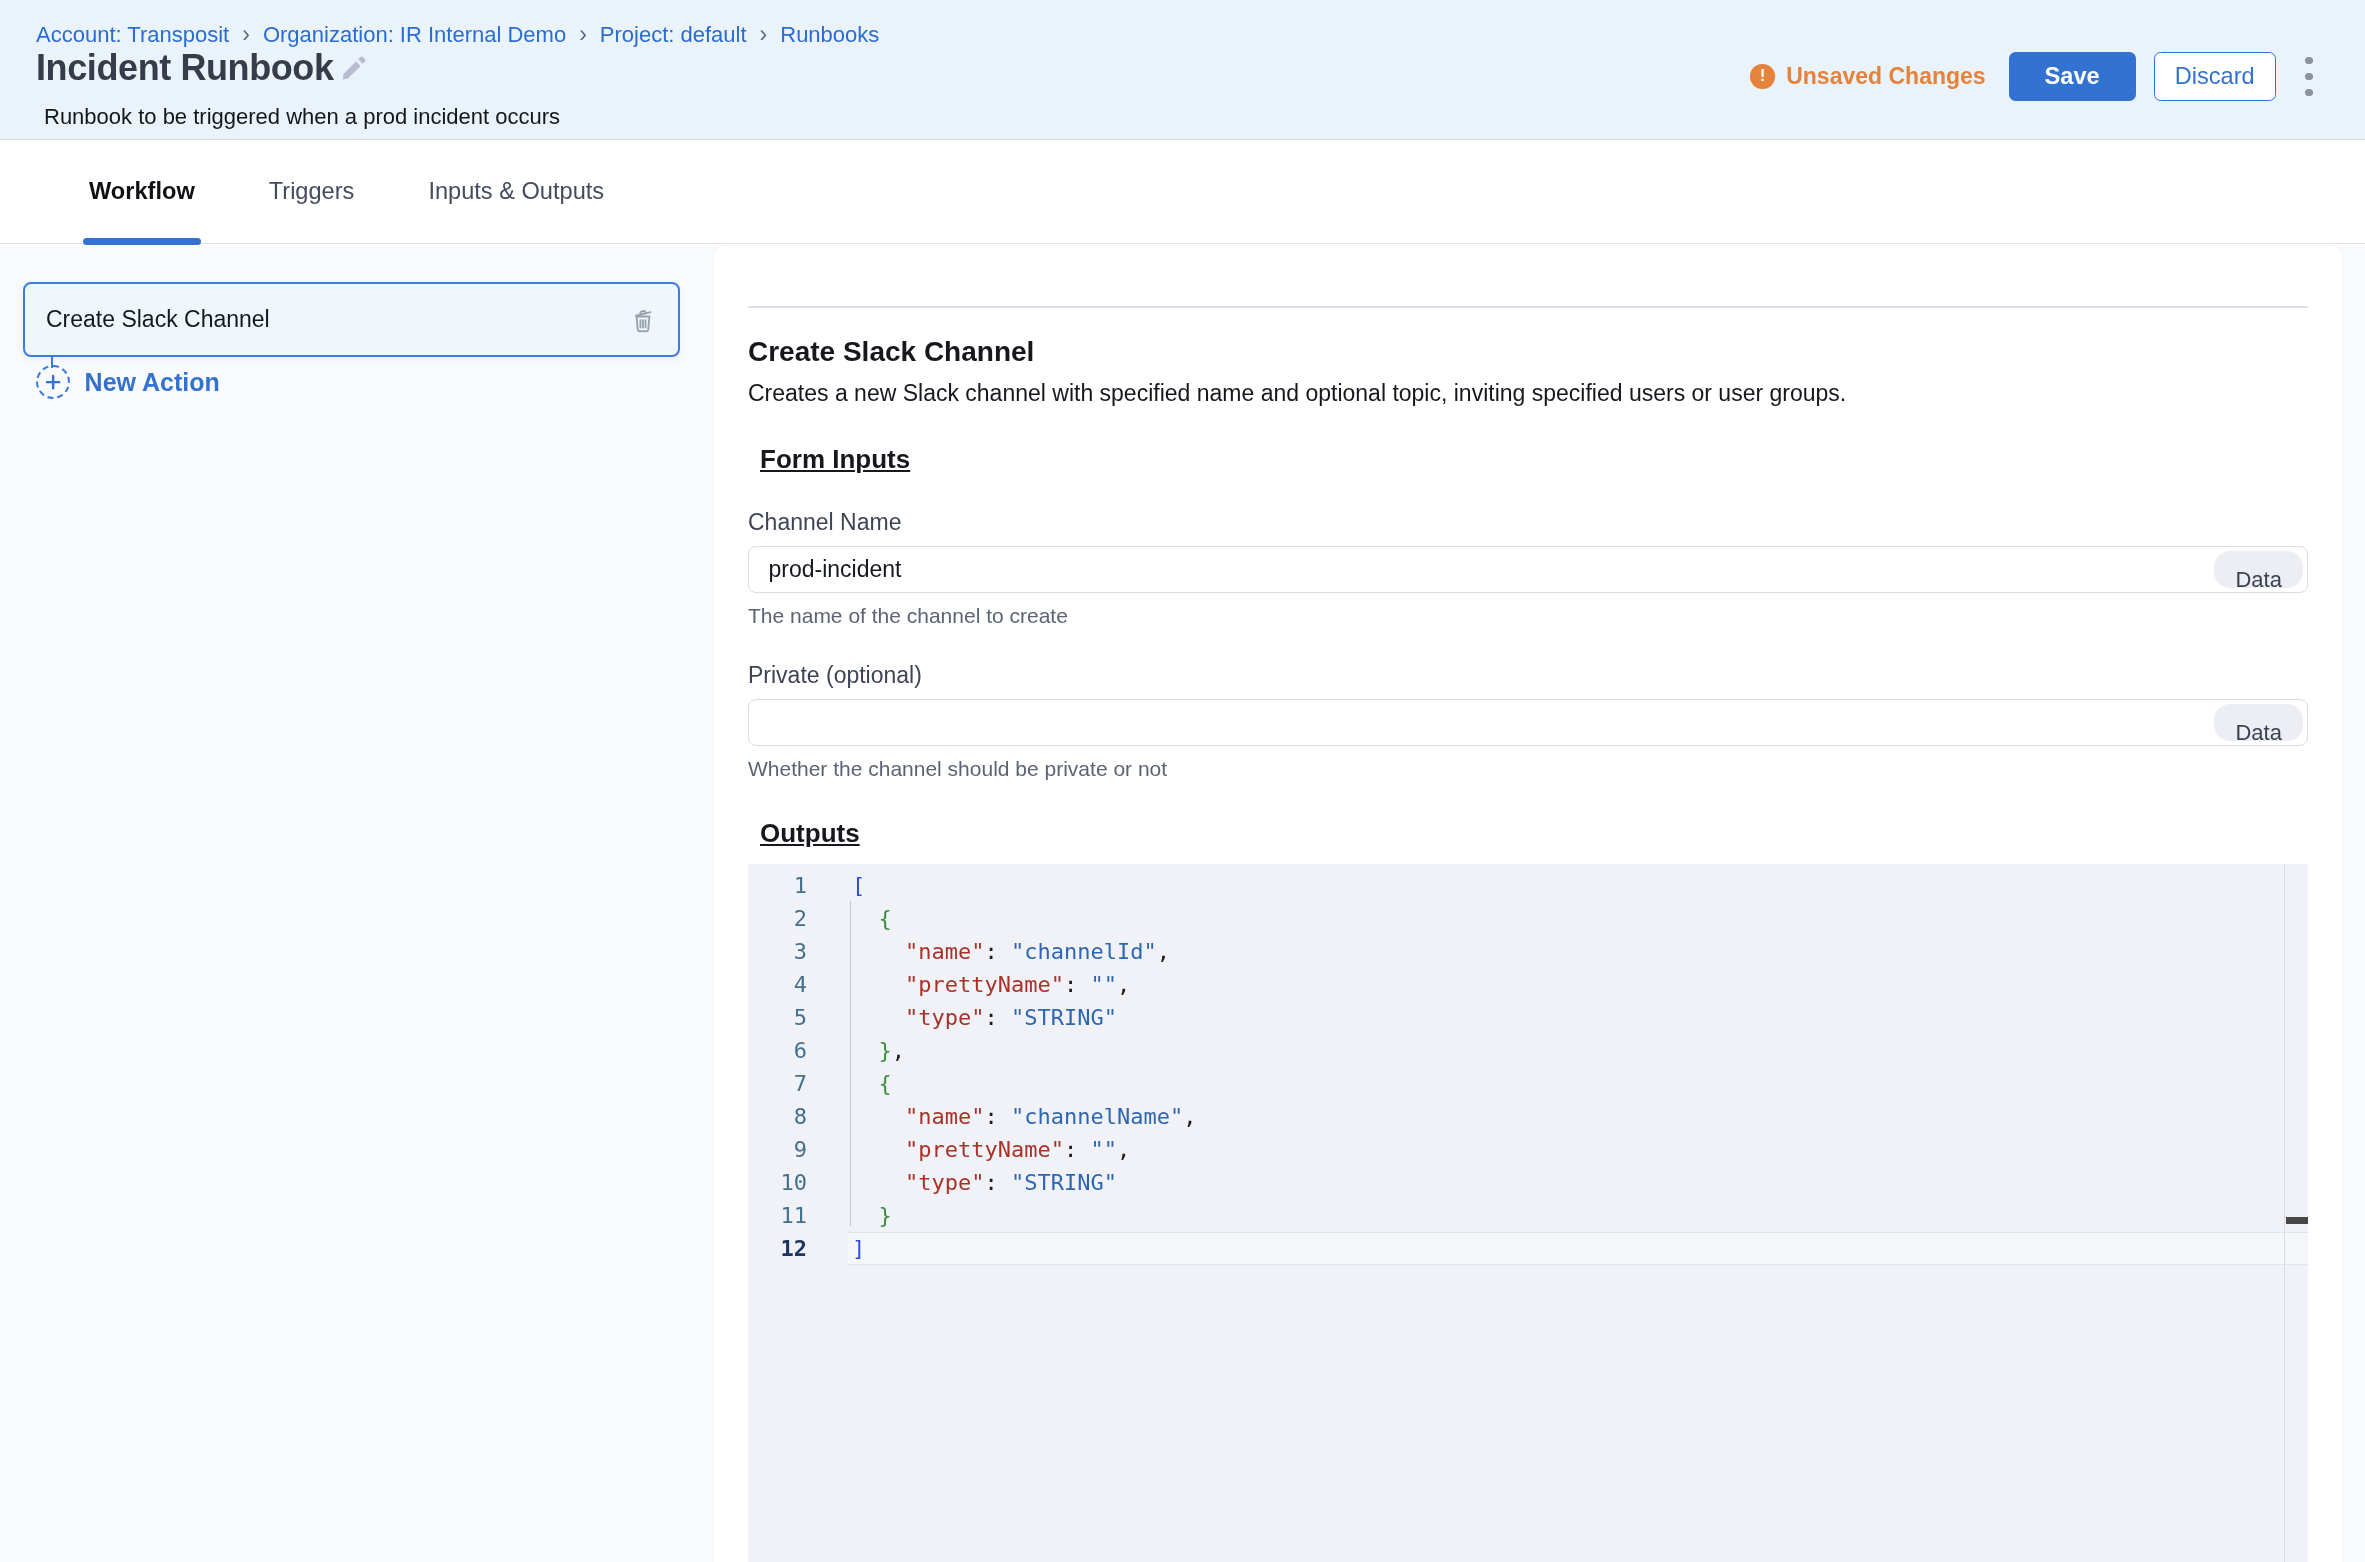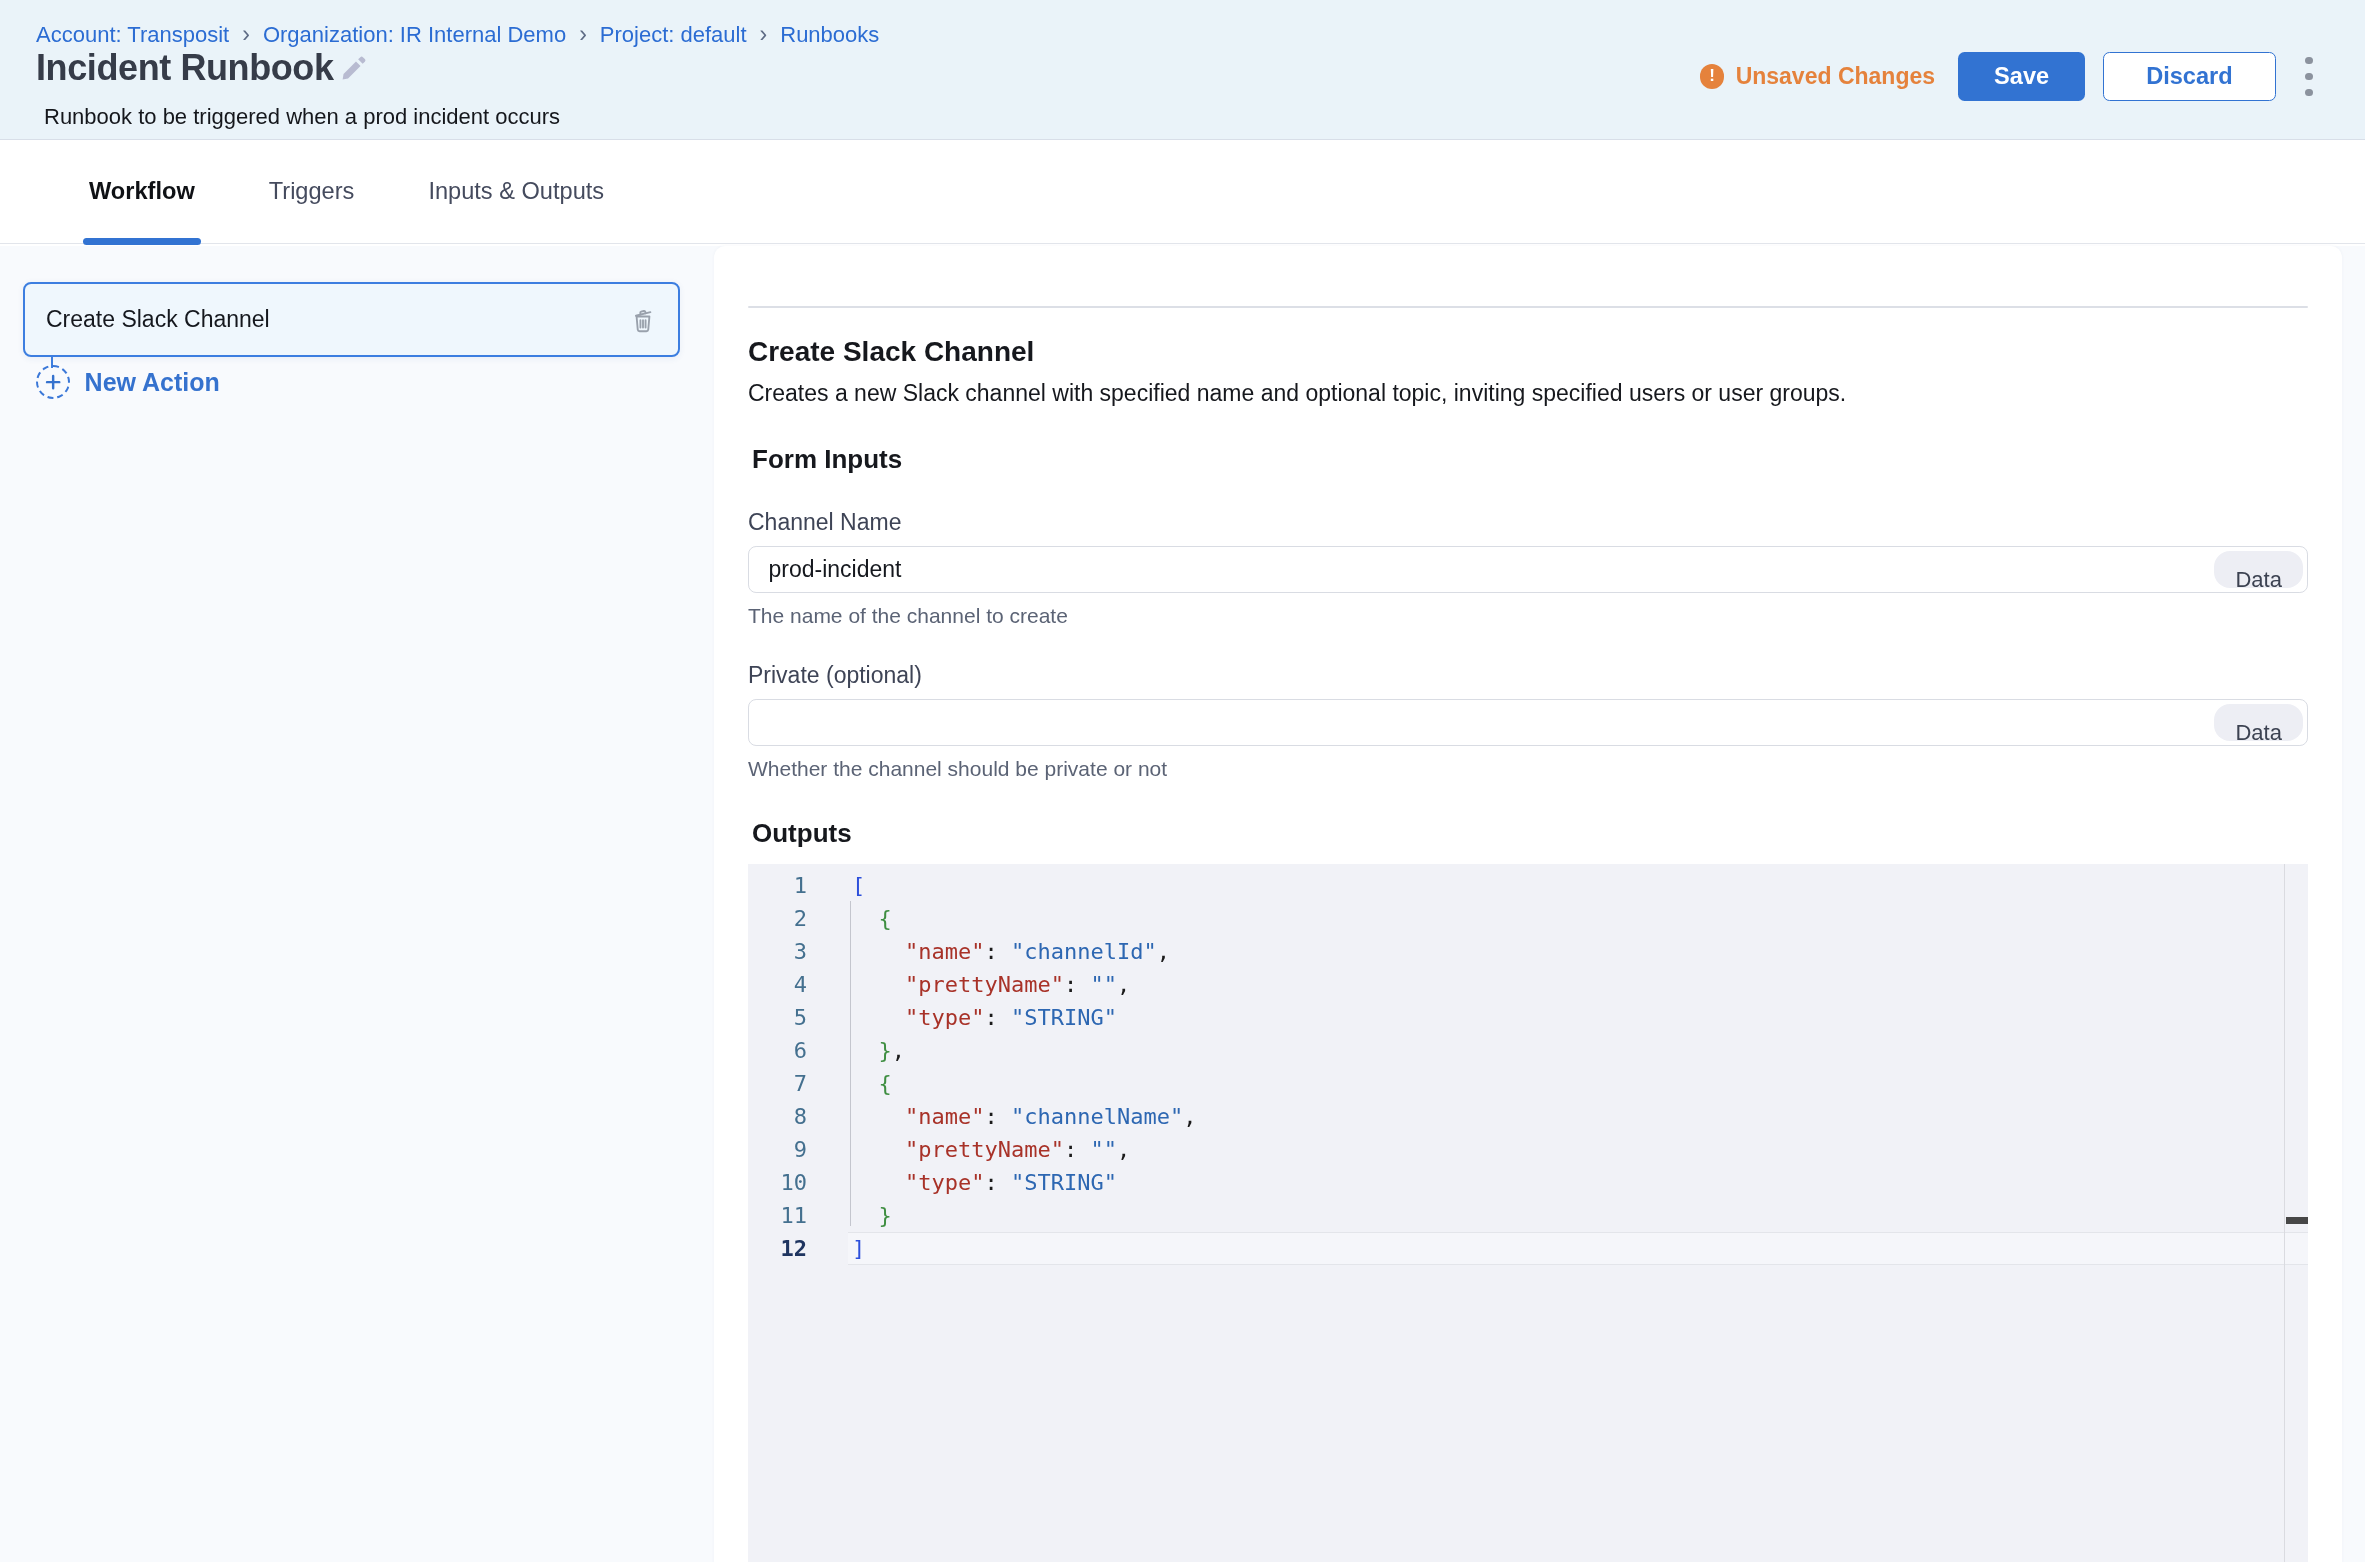--- a/index.html
+++ b/index.html
@@ -21,21 +21,21 @@
   .page-title { font-size:36px; font-weight:700; color:#363C49; margin:0; letter-spacing:-0.4px; }
   .pencil { display:flex; cursor:pointer; }
   .subtitle { position:absolute; left:44px; top:104px; font-size:22px; color:#15171C; margin:0; }
 
   .header-actions { position:absolute; right:47px; top:50px; display:flex; align-items:center; }
   .unsaved { display:flex; align-items:center; gap:11.4px; color:#E5823C; font-size:23px; font-weight:600; margin-right:23px; }
   .warn-icon { width:24.4px; height:24.4px; border-radius:50%; background:#E5823C; color:#fff;
     display:flex; align-items:center; justify-content:center; font-size:17px; font-weight:800; }
   .btn-save { height:49px; padding:0 36px; background:#3273D2; color:#fff; font-size:23.6px; font-weight:700;
     border:none; border-radius:6.5px; cursor:pointer; font-family:inherit; }
-  .btn-discard { height:49px; padding:0 42px; margin-left:18px; background:#fff; color:#3273D2; font-size:23.6px; font-weight:700;
+  .btn-discard { height:49px; padding:0 20px; margin-left:18px; background:#fff; color:#3273D2; font-size:23.6px; font-weight:400;
     border:1.6px solid #3273D2; border-radius:6.5px; cursor:pointer; font-family:inherit; }
   .kebab { display:flex; flex-direction:column; gap:9px; padding:6.5px; margin-left:23px; cursor:pointer; }
   .kebab i { width:7.3px; height:7.3px; border-radius:50%; background:#8B929E; }
 
   
   .tabbar {
     position:absolute; left:0; top:140px; width:2366px; height:104px; background:#ffffff;
     border-bottom:1.6px solid #E2E5EB; display:flex; align-items:stretch; padding-left:52px;
   }
   .tab { position:relative; display:flex; align-items:center; padding:0 37px; font-size:23.6px; color:#454B5E; cursor:pointer; }
@@ -59,21 +59,21 @@
   .plus-circle { width:34px; height:34px; border:2px dashed #3B78D8; border-radius:50%;
     display:flex; align-items:center; justify-content:center; }
 
   .detail-card {
     position:absolute; left:714px; top:0; width:1628px; bottom:-16.3px; background:#ffffff;
     border-radius:11.4px 11.4px 0 0; padding:60px 34px 0 34px; box-shadow:0 0.8px 3.3px rgba(60,80,120,.05);
   }
   .divider { height:1.6px; background:#DCDFE6; border:none; margin:0; border-radius:1.6px; }
   .detail-title { font-size:28px; font-weight:700; color:#16181D; margin:28px 0 0; }
   .detail-desc { font-size:23px; color:#16181D; margin:12.2px 0 0; }
-  .section-heading { font-size:26px; font-weight:700; color:#16181D; margin:37px 4px 0; }
+  .section-heading { font-size:26px; font-weight:700; color:#16181D; margin:37px 12px 0;text-decoration:underline; }
   .field-label { font-size:23px; color:#3E4456; margin-top:34px; }
   .input-wrap { position:relative; height:47px; border:1.6px solid #D9DCE3; border-radius:8.1px; background:#fff;
     display:flex; align-items:center; margin-top:9.8px; }
   .input-wrap input { flex:1; min-width:0; border:none; outline:none; font-size:23px; color:#15181E;
     padding:0 19.5px; background:transparent; font-family:inherit; }
   .data-btn { height:37px; padding:16px 21px; margin-right:4.1px; background:#EDEEF4; border:none; border-radius:16px;
     font-size:22px; font-weight:500; color:#3C4251; cursor:pointer; font-family:inherit; flex:none; }
   .helper { font-size:21px; color:#5B6375; margin-top:11.4px; }
 
   

